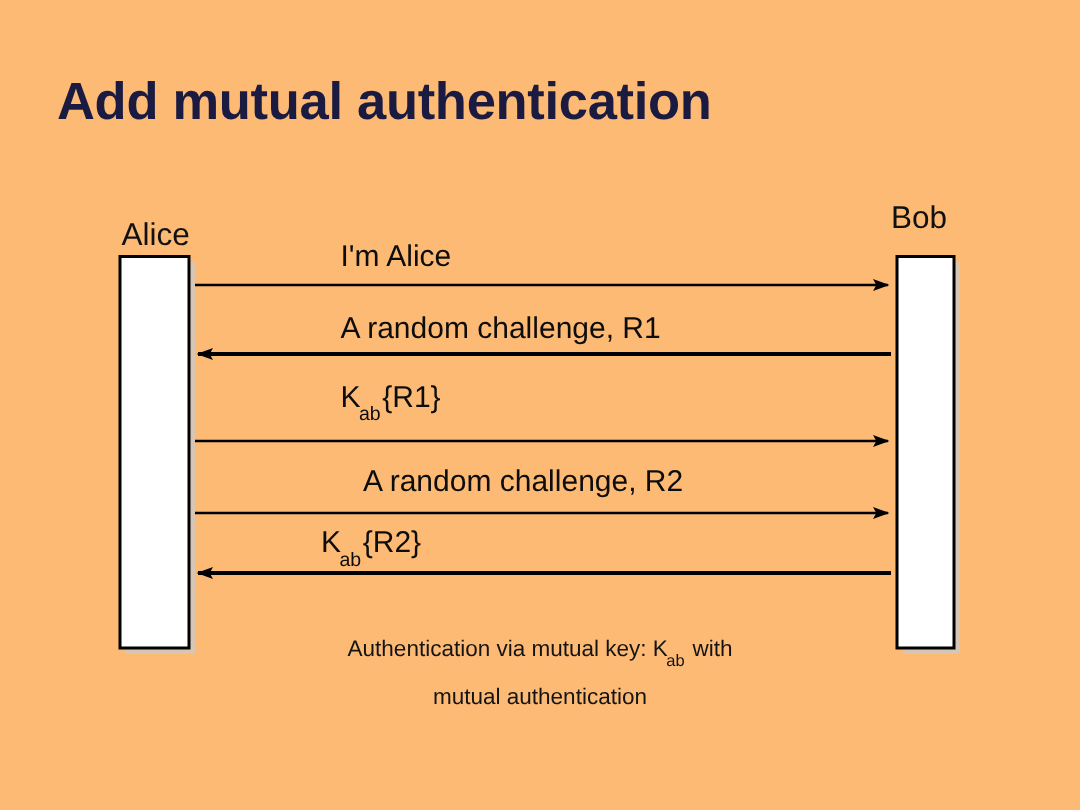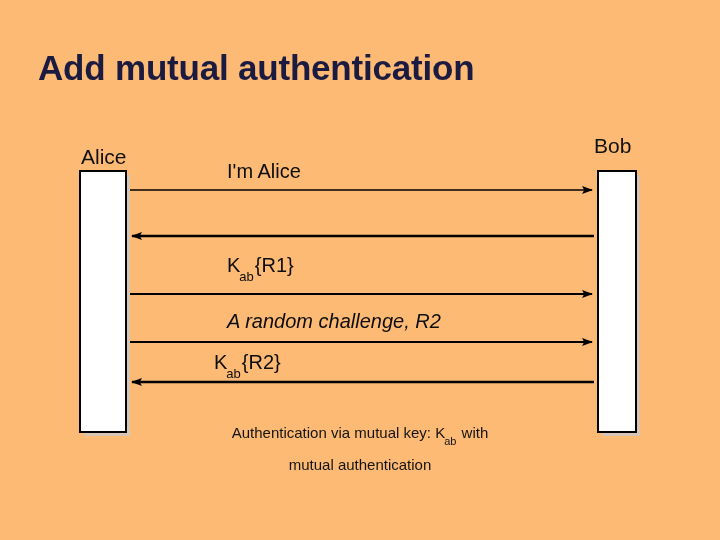--- a/index.html
+++ b/index.html
@@ -73,21 +73,21 @@
     font-size: 13px;
     vertical-align: sub;
     position: relative;
     top: 4px;
     left: -1px;
   }
 
   #msg-label-0 { left: 227px; top: 161px; }
   #msg-label-1 { left: 227px; top: 209px; }
   #msg-label-2 { left: 227px; top: 255px; text-align: center; }
-  #msg-label-3 { left: 227px; top: 311px; font-style: italic; }
+  #msg-label-3 { left: 242px; top: 311px; }
   #msg-label-4 { left: 214px; top: 352px; }
 
   
   .caption-line {
     position: absolute;
     font-family: "Liberation Sans", sans-serif;
     font-size: 15px;
     color: #141414;
     white-space: nowrap;
     text-align: center;
@@ -143,20 +143,23 @@
     </svg>
 
     <div class="actor-label" id="actor-label-alice">Alice</div>
 
     <div class="actor-label" id="actor-label-bob">Bob</div>
 
     <div class="msg-label" id="msg-label-0">
       <span>I'm Alice</span><span class="sub"></span><span></span>
     </div>
 
+    <div class="msg-label" id="msg-label-1">
+      <span>A random challenge, R1</span><span class="sub"></span><span></span>
+    </div>
 
     <div class="msg-label" id="msg-label-2">
       <span>K</span><span class="sub">ab</span><span>{R1}</span>
     </div>
 
     <div class="msg-label" id="msg-label-3">
       <span>A random challenge, R2</span><span class="sub"></span><span></span>
     </div>
 
     <div class="msg-label" id="msg-label-4">

